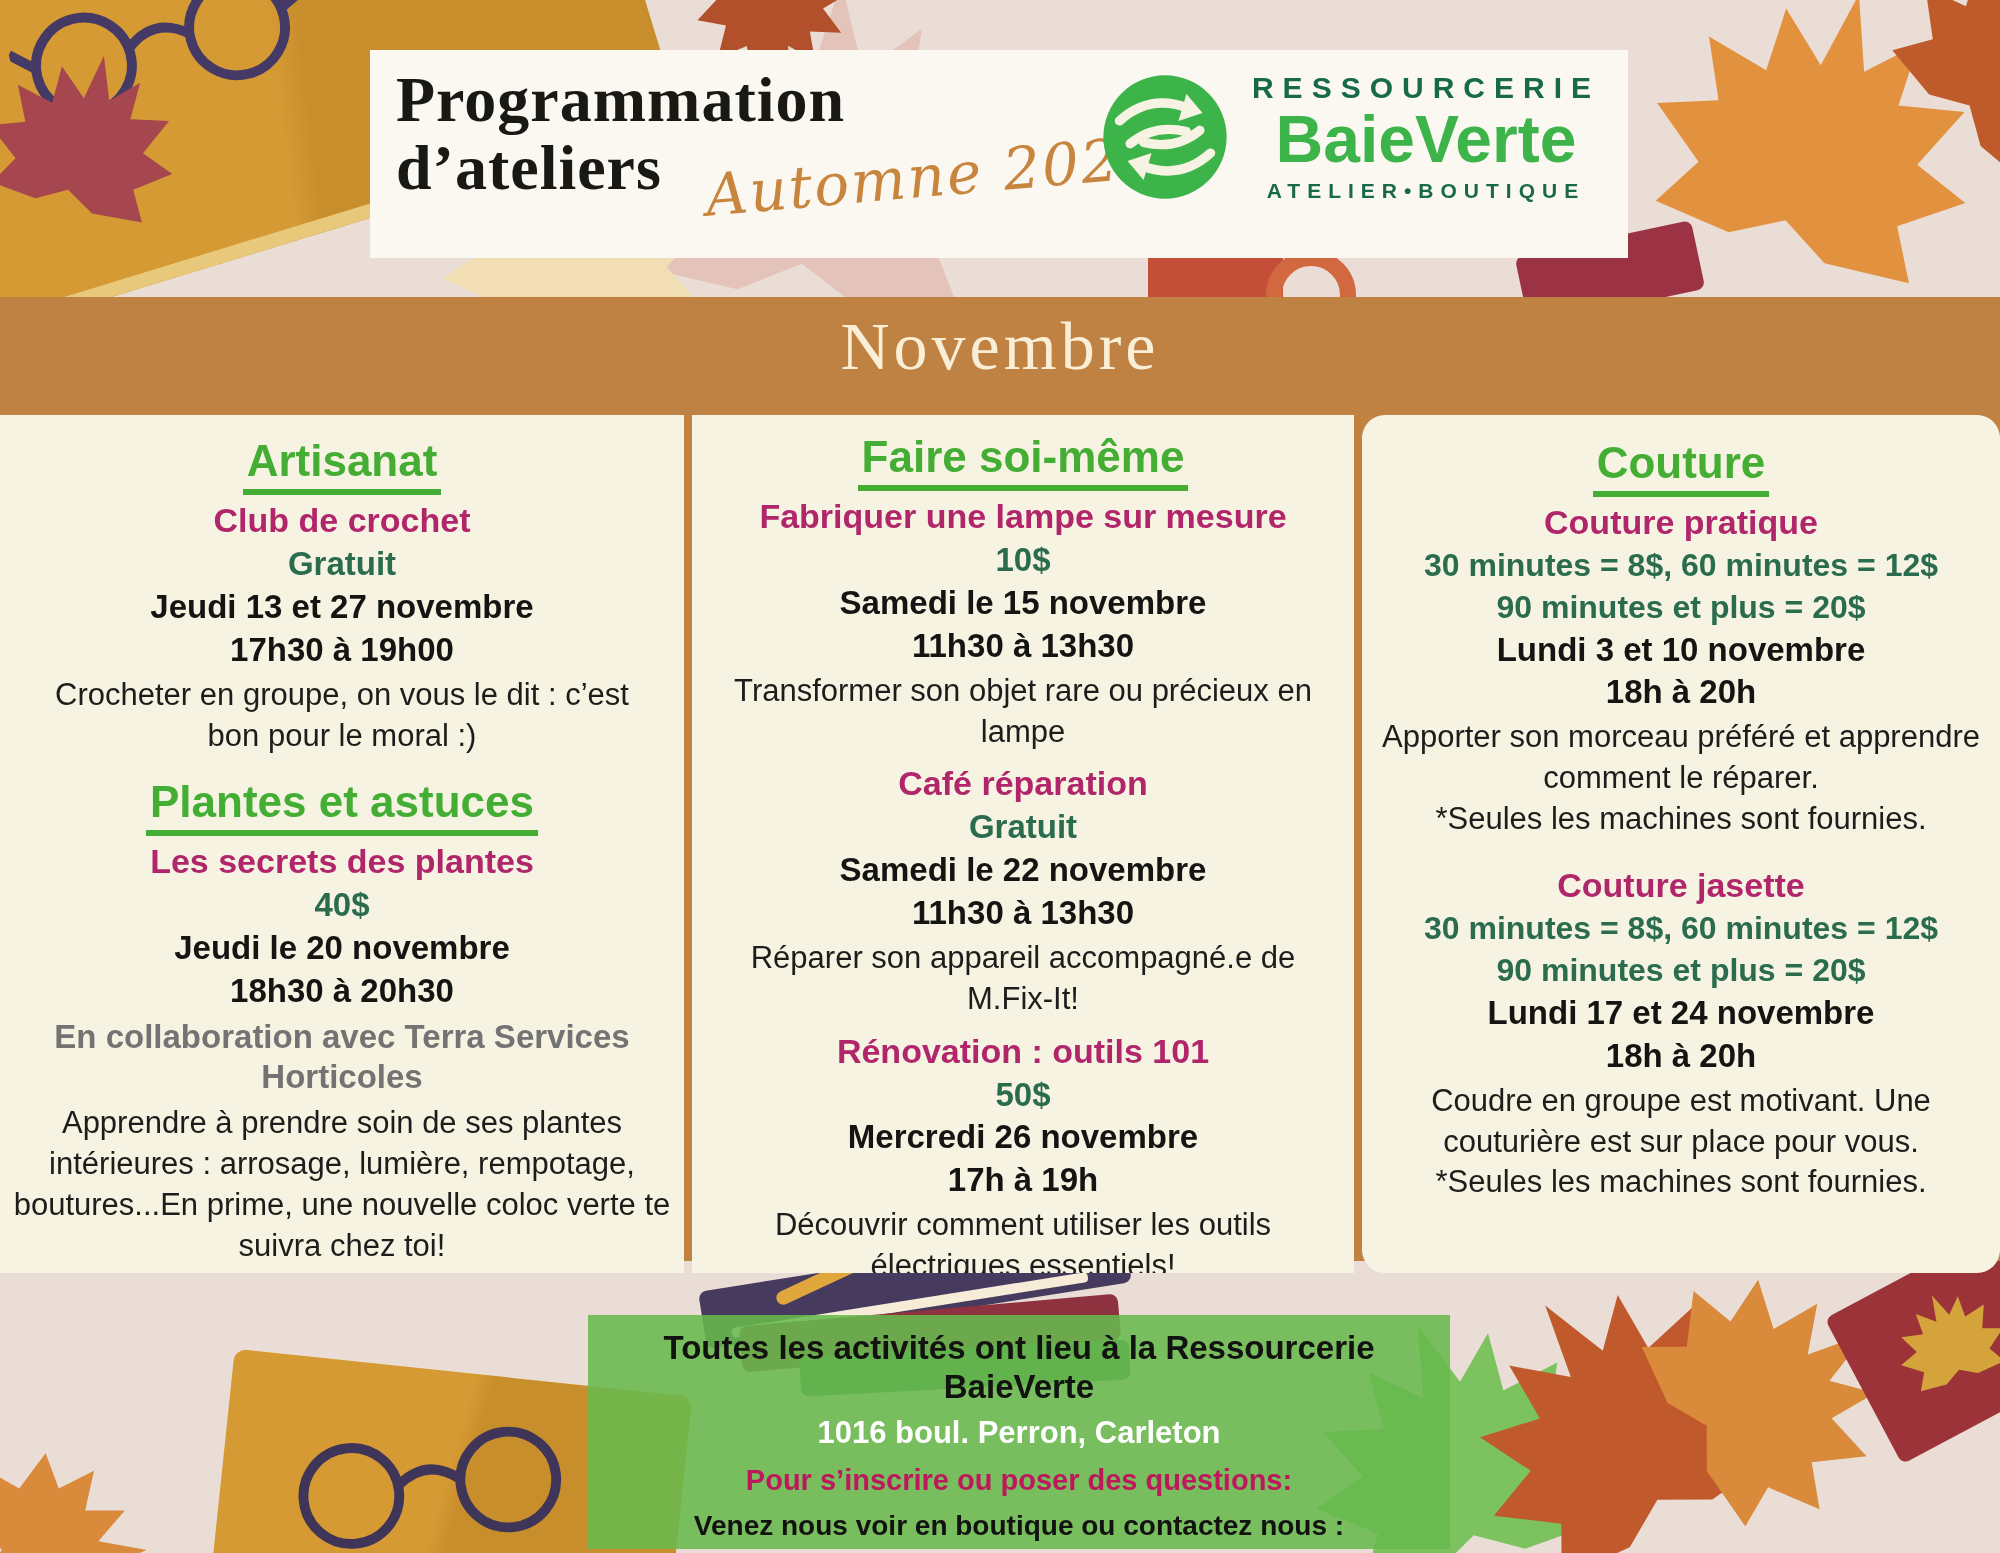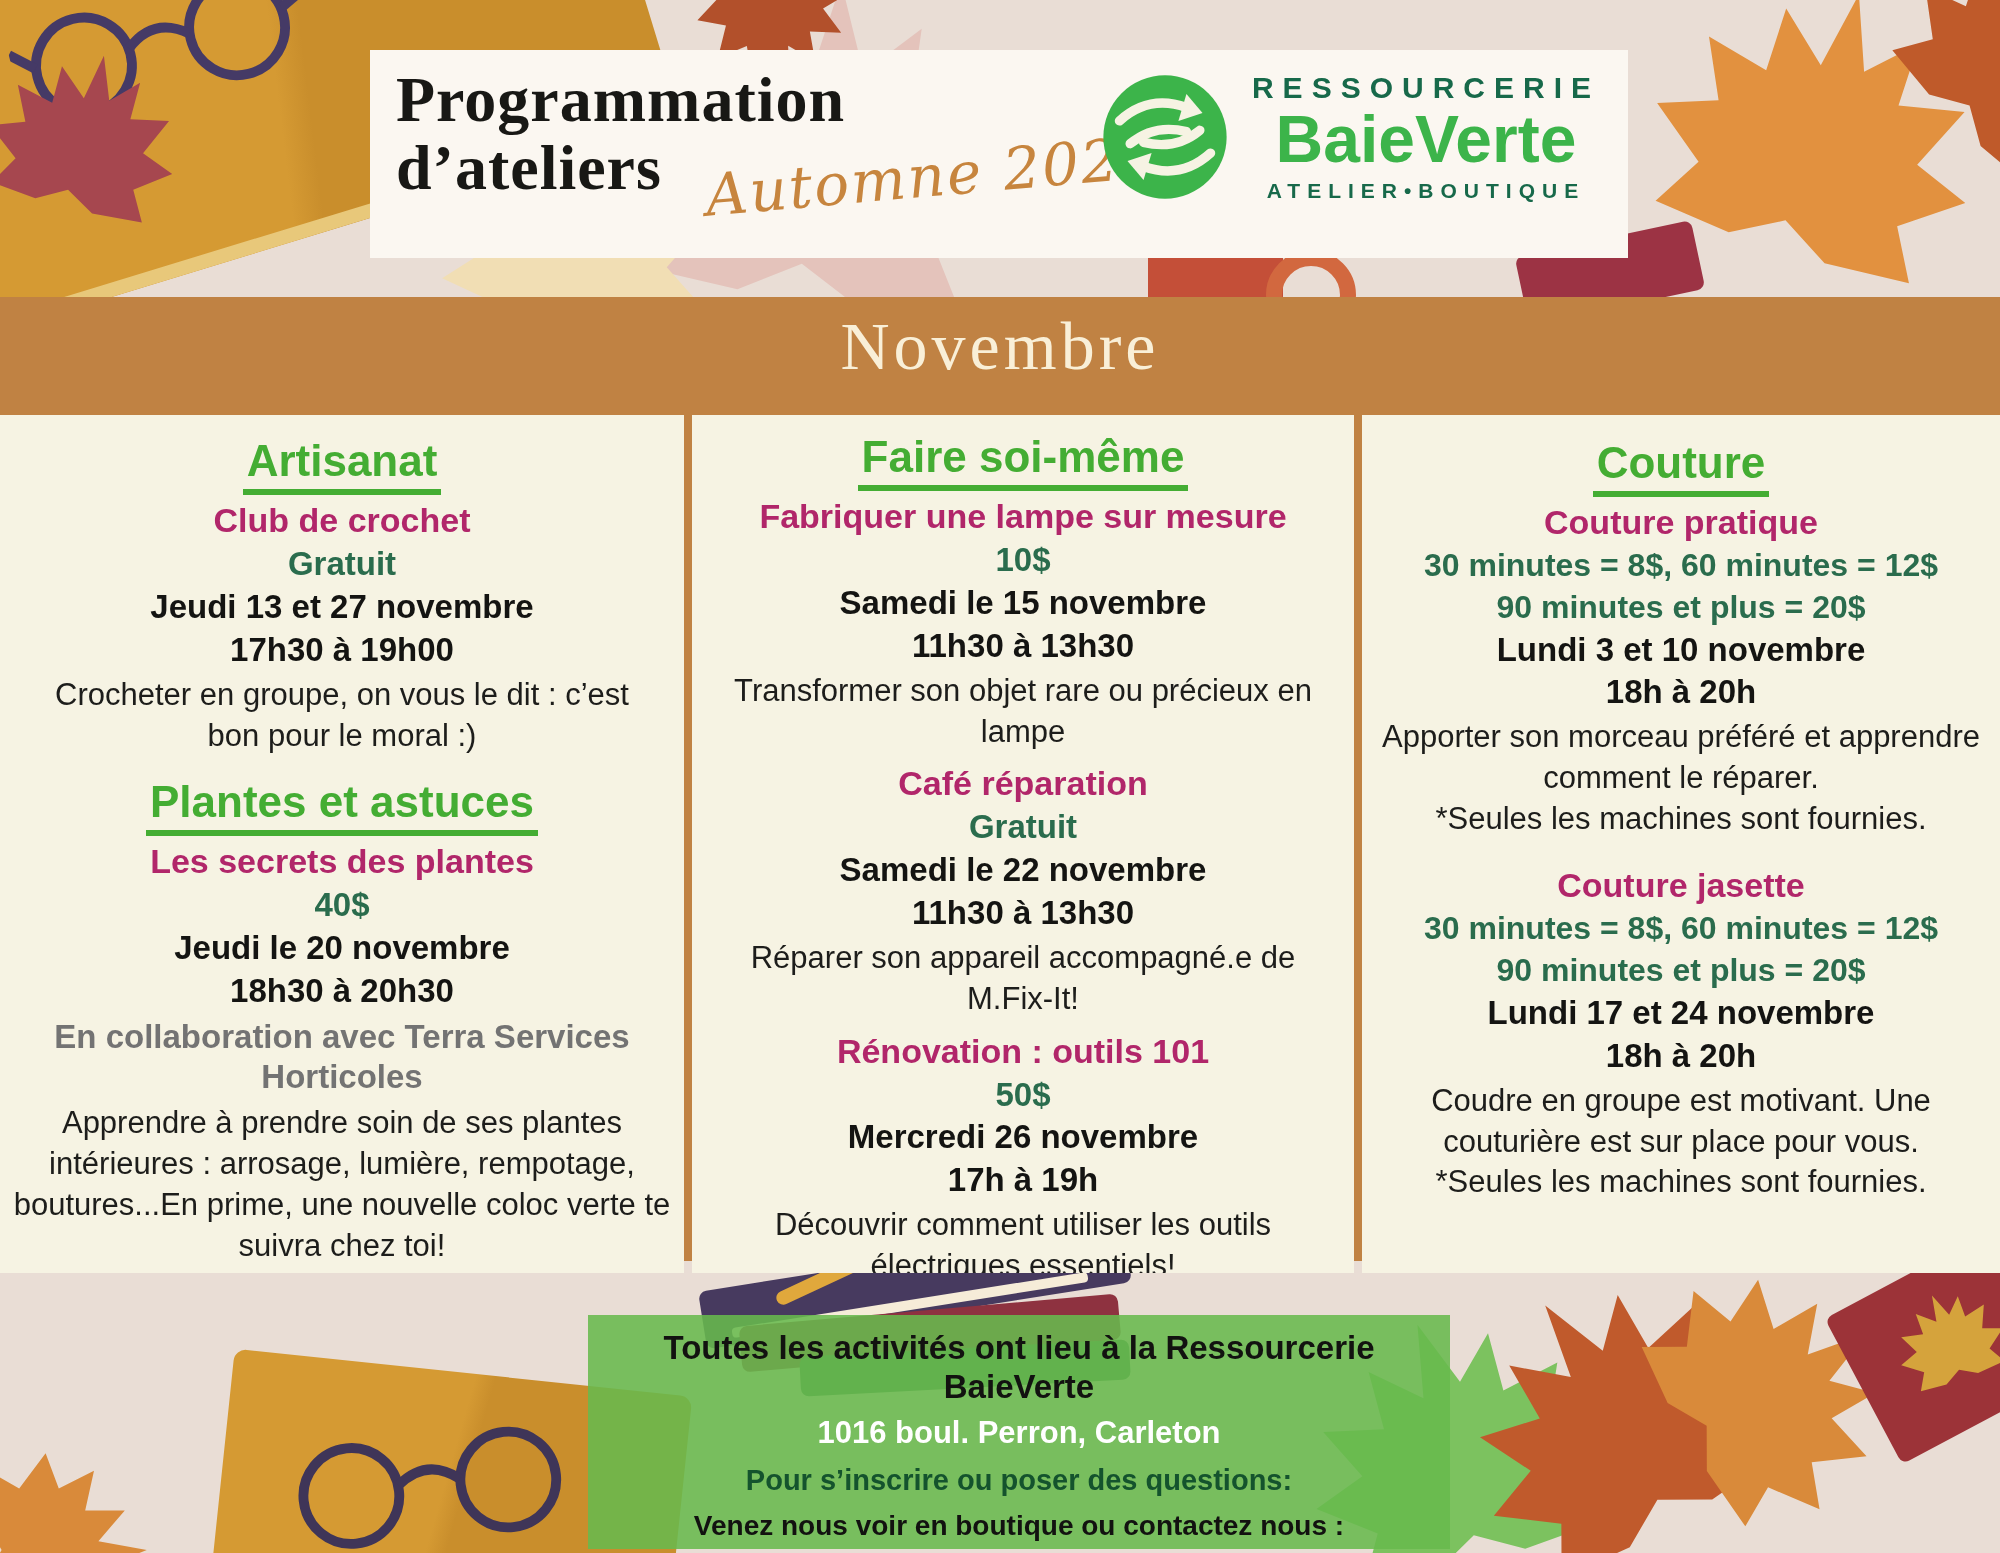--- a/index.html
+++ b/index.html
@@ -46,21 +46,21 @@
     background:#c08243; z-index:2; display:flex; align-items:center; justify-content:center; }
   .month-banner span { font-family:"Liberation Serif", serif; font-size:68px;
     color:#f9efd7; letter-spacing:4px; }
 
   
   .columns { position:absolute; left:0; top:395px; width:2000px; height:866px;
     background:#c08243; z-index:2; display:flex; padding-bottom:8px; }
   .col { background:#f6f3e3; height:858px; overflow:hidden; text-align:center;margin-top:20px; }
   .col-1 { width:684px; margin-right:8px; padding-top:24px; }
   .col-2 { width:662px; margin-right:8px; padding-top:20px; }
-  .col-3 { width:638px; padding-top:26px; }
+  .col-3 { width:638px; padding-top:26px;border-radius:23px; }
 
   .section-head { display:inline-block; font-size:44px; font-weight:800; color:#44ad33;
     line-height:1.0; border-bottom:6px solid #44ad33; padding:0 4px 6px; }
   .headwrap { margin-bottom:4px; }
   .headwrap.second { margin-top:24px; }
   .event { margin-top:4px; }
   .event + .event { margin-top:14px; }
   .event-title { font-size:34px; font-weight:800; color:#b1266a; line-height:1.05; margin-top:8px; }
   .price, .dt { font-size:33px; font-weight:800; line-height:1.06; margin-top:8px; }
   .price { color:#2a6c4d; }
@@ -71,21 +71,21 @@
   .note { font-size:31px; font-weight:400; color:#1d1d1b; line-height:1.32; margin:0 auto; }
   .w610 { max-width:610px; } .w640 { max-width:660px; } .w600 { max-width:600px; }
 
   
   .footer-box { position:absolute; left:588px; top:1315px; width:862px; height:234px;
     background:rgba(104,186,77,0.88); z-index:3; display:flex; flex-direction:column;
     align-items:center; padding-top:14px; text-align:center; }
   .f-line { line-height:1.18; }
   .f1 { font-size:33px; font-weight:800; color:#121210; }
   .f2 { font-size:31px; font-weight:800; color:#ffffff; margin-top:8px;text-align:center; }
-  .f3 { font-size:29px; font-weight:800; color:#14532d; margin-top:12px; }
+  .f3 { font-size:29px; font-weight:800; color:#be185d; margin-top:12px; }
   .f4 { font-size:28px; font-weight:600; color:#121210; margin-top:11px; }
   .f5 { font-size:28px; font-weight:500; color:#121210; margin-top:7px; }
   .f6 { font-size:28px; font-weight:500; color:#121210; margin-top:7px; }
 </style>
 </head>
 <body>
 
 <div id="poster">
 
   <div class="decor">

